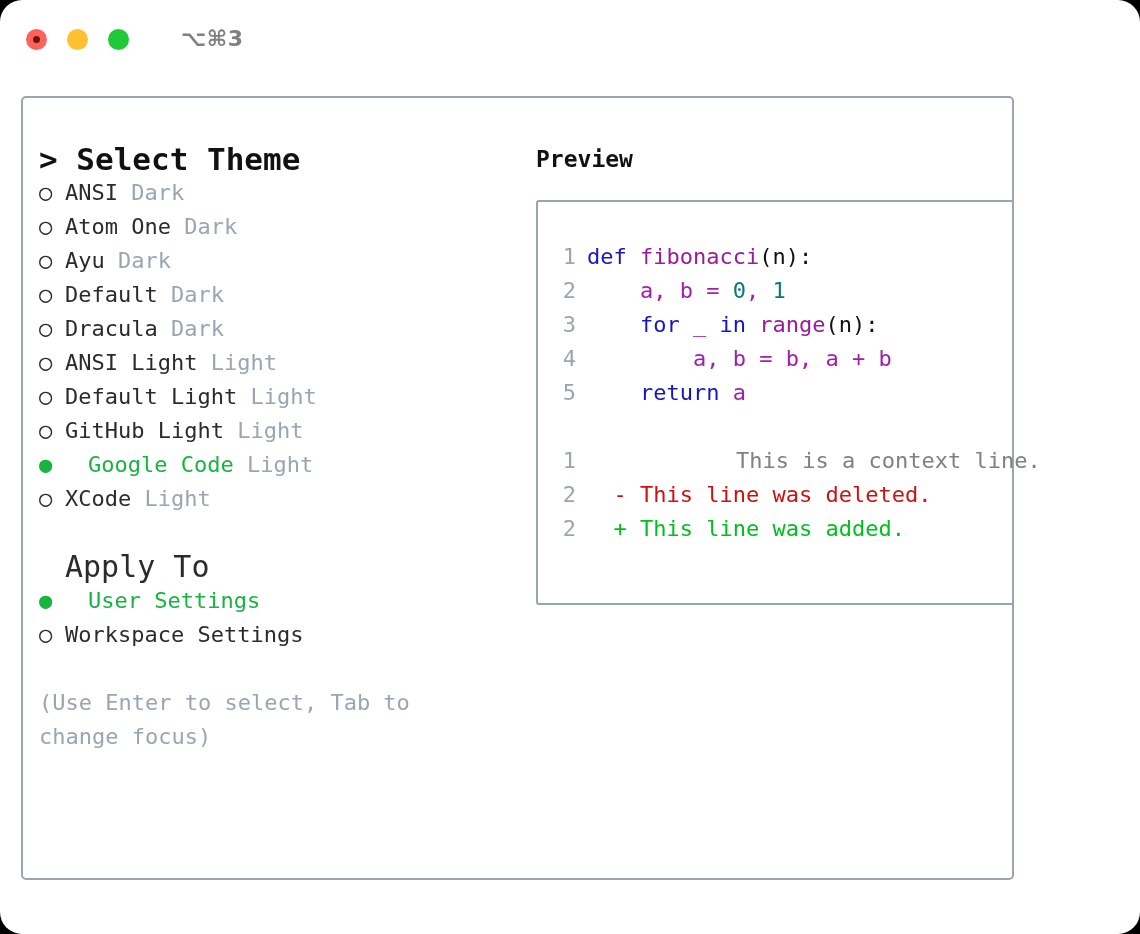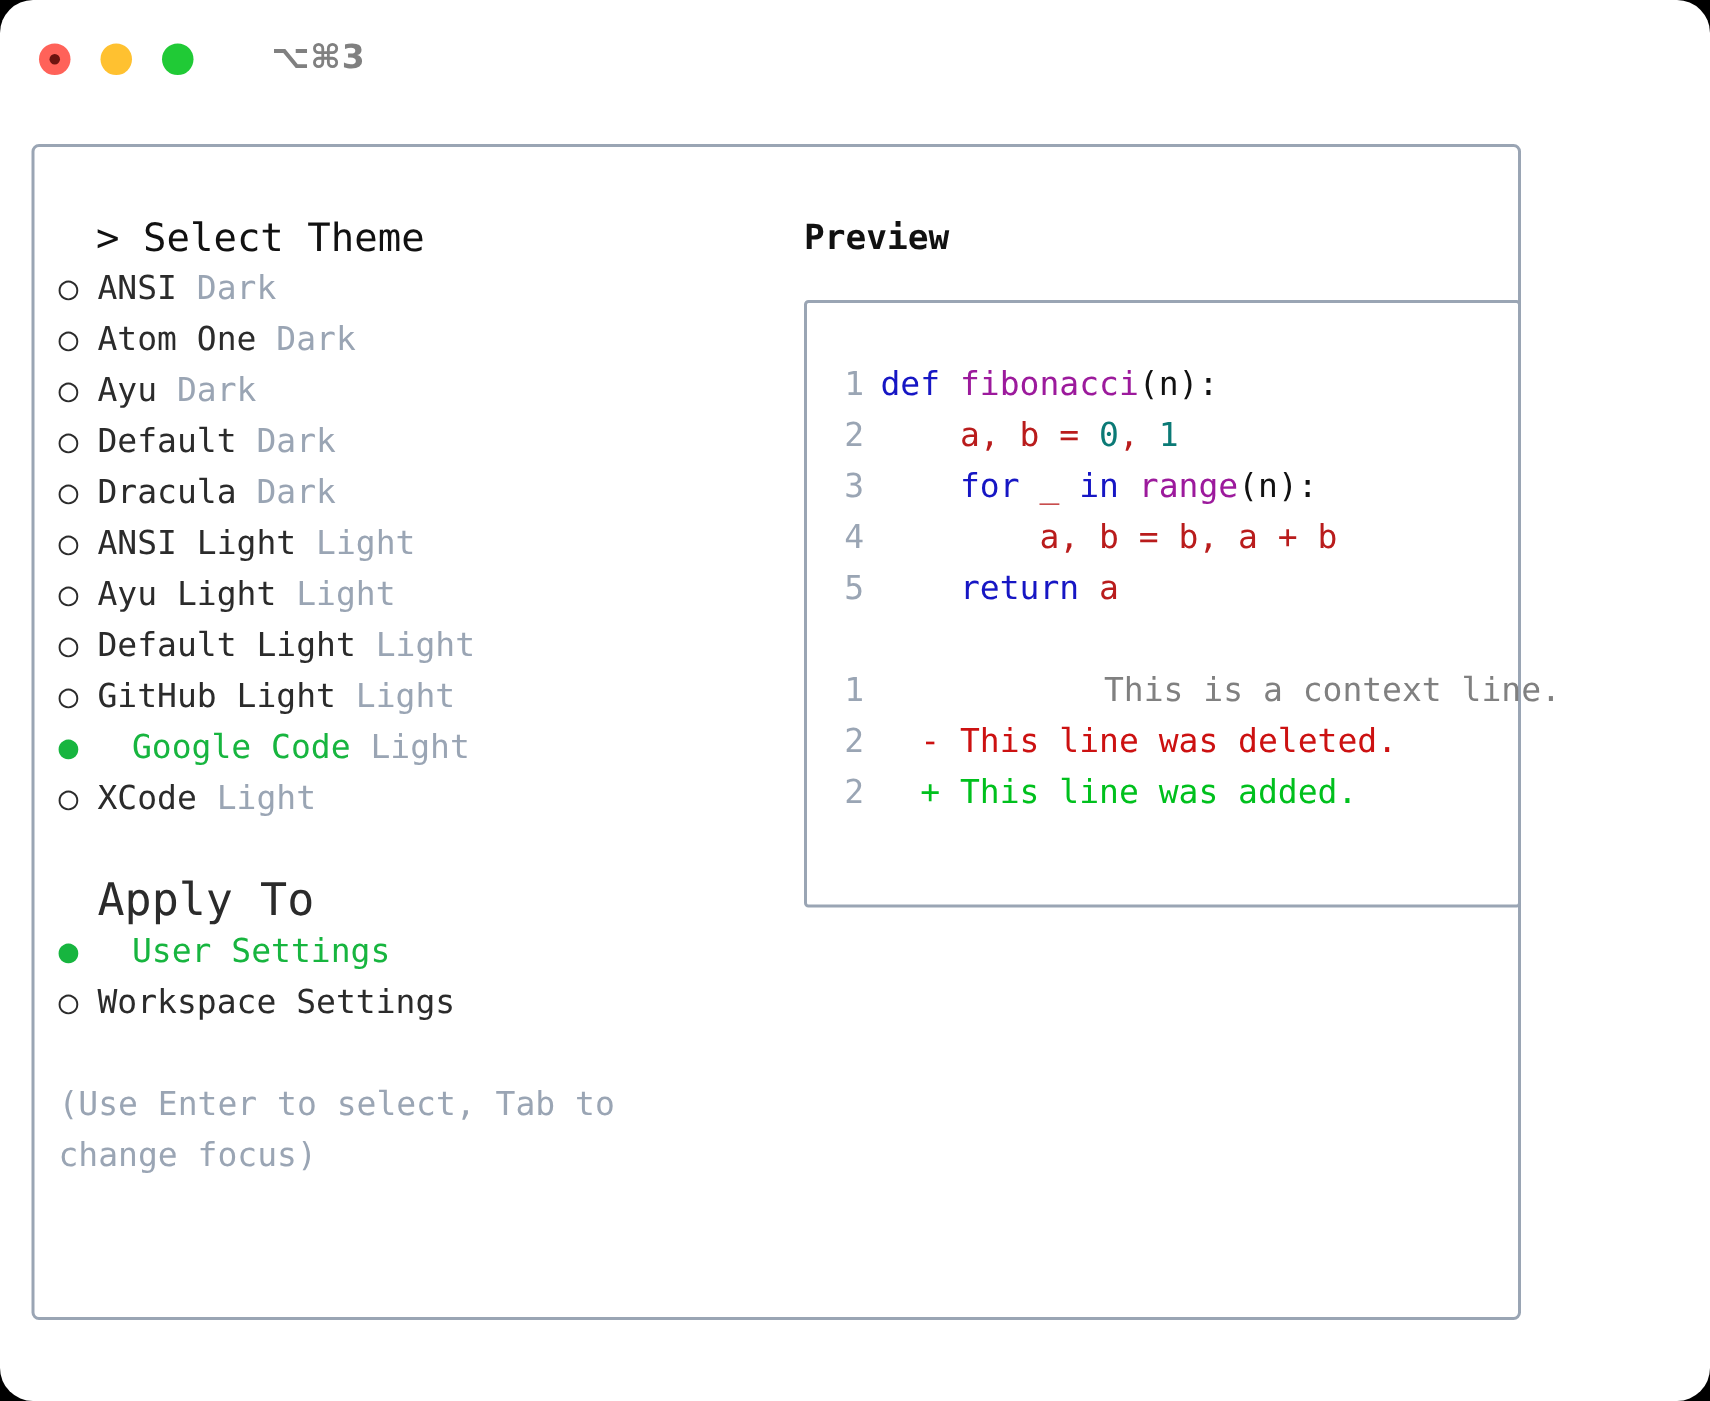--- a/index.html
+++ b/index.html
@@ -97,27 +97,26 @@
   .col-right {
     position: absolute;
     left: 469px;
     top: 44px;
     width: 500px;
     padding-left: 44px;
   }
 
   .list-head {
     font-family: "DejaVu Sans Mono", "Liberation Mono", monospace;
-    font-size: 26px;
-    font-weight: 400;
+    font-size: 31px;
+    font-weight: 700;
     color: #111111;
     height: 34px;
     line-height: 34px;
     white-space: pre;
-    margin-left: 25px;
   }
 
   .opt-row {
     font-family: "DejaVu Sans Mono", "Liberation Mono", monospace;
     font-size: 22px;
     height: 34px;
     line-height: 34px;
     color: #2b2b2b;
     white-space: pre;
     display: block;
@@ -190,21 +189,21 @@
     text-align: right;
     color: #9aa5b4;
     margin-right: 11px;
   }
 
   .blank-line { height: 34px; }
 
   .tok-kw   { color: #1616c4; }
   .tok-fn   { color: #9c1a9c; }
   .tok-num  { color: #0b7a76; }
-  .tok-plain{ color: #b91c1c; }
+  .tok-plain{ color: #a21caf; }
   .tok-punct{ color: #111111; }
 
   .diff-ctx { color: #808080; margin-left: 48px; }
   .diff-del { color: #cc1111; }
   .diff-add { color: #00c01d; }
 </style>
 </head>
 <body>
 
 <div class="app-window">
@@ -224,21 +223,20 @@
       <div class="col-left">
         <div class="list-head">&gt; Select Theme</div>
 
         <div id="theme-list">
             <div class="opt-row"><span class="marker">○</span><span class="opt-label">ANSI</span> <span class="opt-variant">Dark</span></div>
             <div class="opt-row"><span class="marker">○</span><span class="opt-label">Atom One</span> <span class="opt-variant">Dark</span></div>
             <div class="opt-row"><span class="marker">○</span><span class="opt-label">Ayu</span> <span class="opt-variant">Dark</span></div>
             <div class="opt-row"><span class="marker">○</span><span class="opt-label">Default</span> <span class="opt-variant">Dark</span></div>
             <div class="opt-row"><span class="marker">○</span><span class="opt-label">Dracula</span> <span class="opt-variant">Dark</span></div>
             <div class="opt-row"><span class="marker">○</span><span class="opt-label">ANSI Light</span> <span class="opt-variant">Light</span></div>
-            <div class="opt-row"><span class="marker">○</span><span class="opt-label">Ayu Light</span> <span class="opt-variant">Light</span></div>
             <div class="opt-row"><span class="marker">○</span><span class="opt-label">Default Light</span> <span class="opt-variant">Light</span></div>
             <div class="opt-row"><span class="marker">○</span><span class="opt-label">GitHub Light</span> <span class="opt-variant">Light</span></div>
             <div class="opt-row selected"><span class="marker sel">●</span><span class="opt-label">Google Code</span> <span class="opt-variant">Light</span></div>
             <div class="opt-row"><span class="marker">○</span><span class="opt-label">XCode</span> <span class="opt-variant">Light</span></div>
           </div>
 
         <div class="section-gap"></div>
 
         <div class="section-head">Apply To</div>
 

